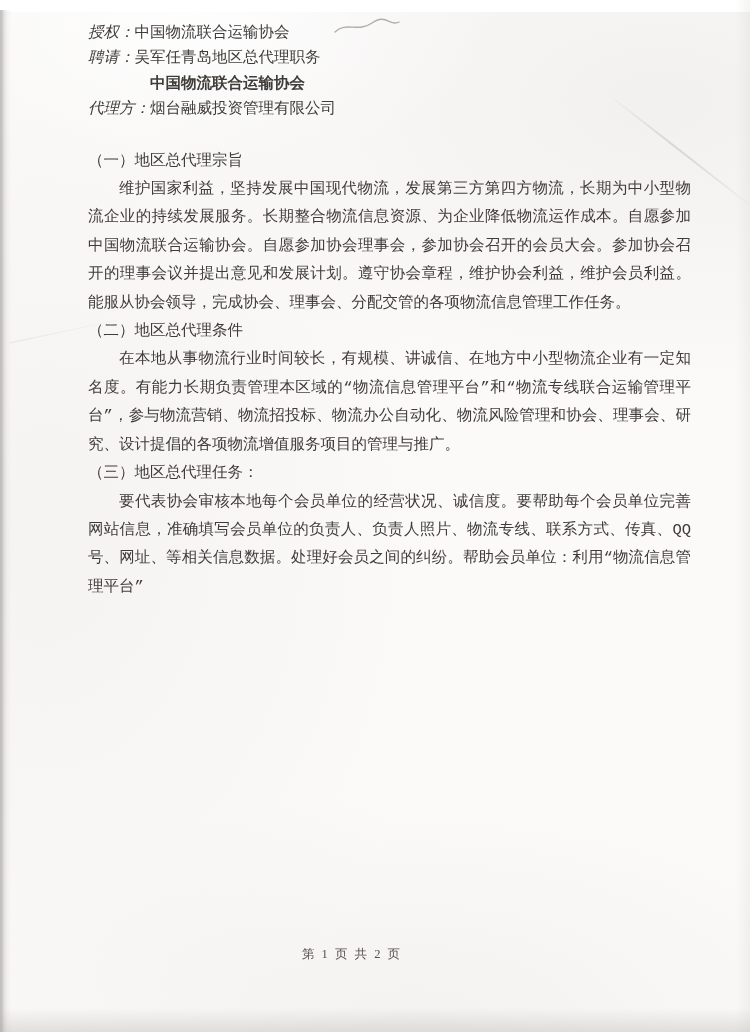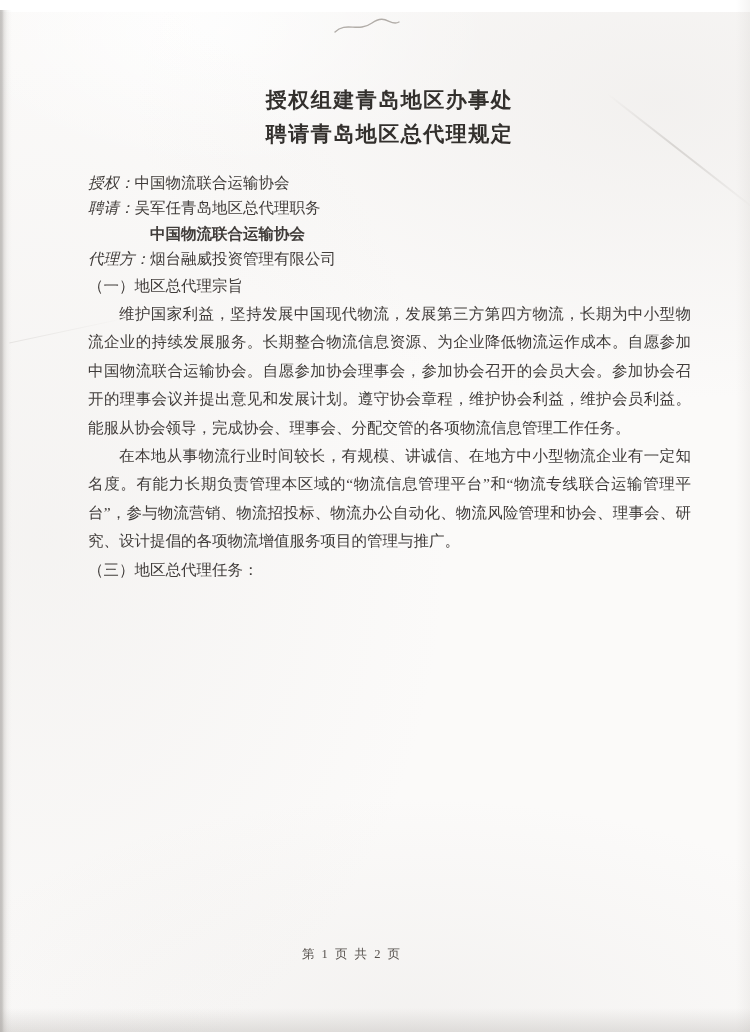--- a/index.html
+++ b/index.html
@@ -59,21 +59,21 @@
   .title-line {
     font-size: 21px; line-height: 34px; font-weight: bold;
     color: #33302d; letter-spacing: 1.5px;
   }
   .meta { margin-top: 19px; font-size: 15.5px; line-height: 25.4px; }
   .meta-row { white-space: nowrap; }
   .meta-row.indent { padding-left: 62px; font-weight: bold; }
   .meta-label { display: inline; font-style: italic; }
   .meta-value { display: inline; }
 
-  .body-text { font-size: 15.5px; line-height: 28.4px; }
+  .body-text { margin-top: 26px; font-size: 15.5px; line-height: 28.4px; font-family: Liberation Mono, monospace; }
   .section-heading { text-align: left; }
   .body-text p {
     margin: 0; text-indent: 2em;
     text-align: justify; text-align-last: left;
   }
   .gap-before { margin-top: 12px; }
 
   .footer {
     position: absolute; top: 946px; left: 352px; transform: translateX(-50%);
     font-size: 12.5px; letter-spacing: 2px; color: #55504c; white-space: nowrap;
@@ -89,36 +89,34 @@
   <div class="bottom-shade"></div>
   <div class="crease-diag"></div>
   <div class="crease-left"></div>
   <svg class="squiggle" width="70" height="26" viewBox="0 0 70 26">
     <path d="M3,18 C14,7 26,19 40,9 S58,13 67,8" fill="none" stroke="#9a948e" stroke-width="1.4" stroke-linecap="round"></path>
   </svg>
 </div>
 
 <div class="content">
 
-  <div class="title-block">
-    <div class="title-line">授权组建青岛地区办事处</div>
-    <div class="title-line">聘请青岛地区总代理规定</div>
-  </div>
 
   <div class="meta">
     <div class="meta-row"><span class="meta-label">授权：</span><span class="meta-value">中国物流联合运输协会</span></div>
     <div class="meta-row"><span class="meta-label">聘请：</span><span class="meta-value">吴军任青岛地区总代理职务</span></div>
     <div class="meta-row indent"><span class="meta-label"></span><span class="meta-value">中国物流联合运输协会</span></div>
     <div class="meta-row"><span class="meta-label">代理方：</span><span class="meta-value">烟台融威投资管理有限公司</span></div>
   </div>
 
   <div class="body-text">
     <div class="section-heading">（一）地区总代理宗旨</div>
     <p>维护国家利益，坚持发展中国现代物流，发展第三方第四方物流，长期为中小型物流企业的持续发展服务。长期整合物流信息资源、为企业降低物流运作成本。自愿参加中国物流联合运输协会。自愿参加协会理事会，参加协会召开的会员大会。参加协会召开的理事会议并提出意见和发展计划。遵守协会章程，维护协会利益，维护会员利益。能服从协会领导，完成协会、理事会、分配交管的各项物流信息管理工作任务。</p>
 
+    <div class="section-heading">（二）地区总代理条件</div>
     <p>在本地从事物流行业时间较长，有规模、讲诚信、在地方中小型物流企业有一定知名度。有能力长期负责管理本区域的“物流信息管理平台”和“物流专线联合运输管理平台”，参与物流营销、物流招投标、物流办公自动化、物流风险管理和协会、理事会、研究、设计提倡的各项物流增值服务项目的管理与推广。</p>
 
     <div class="section-heading">（三）地区总代理任务：</div>
+    <p class="gap-before">要代表协会审核本地每个会员单位的经营状况、诚信度。要帮助每个会员单位完善网站信息，准确填写会员单位的负责人、负责人照片、物流专线、联系方式、传真、QQ 号、网址、等相关信息数据。处理好会员之间的纠纷。帮助会员单位：利用“物流信息管理平台”</p>
   </div>
 
 </div>
 
 <div class="footer">第 1 页 共 2 页</div>
 
 </body></html>

